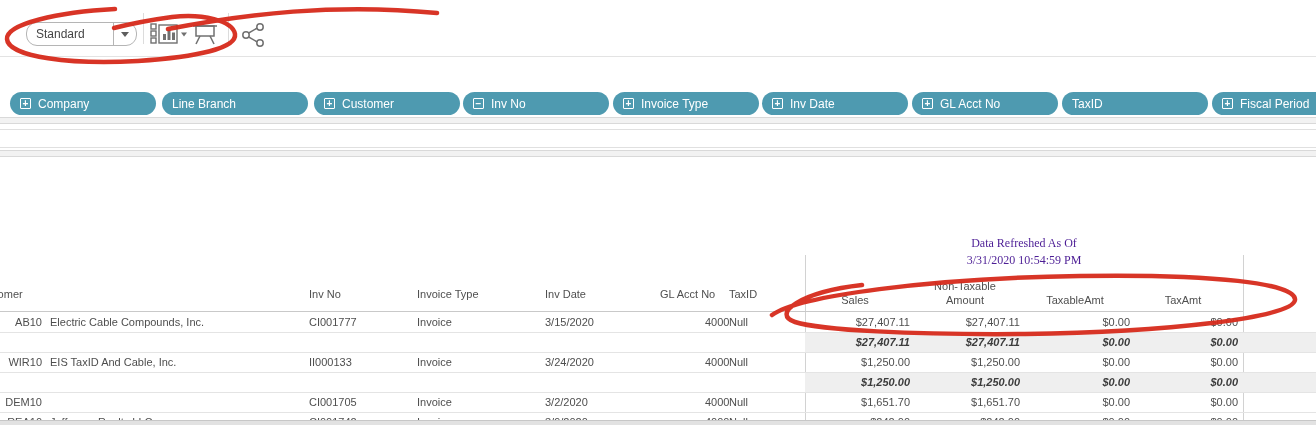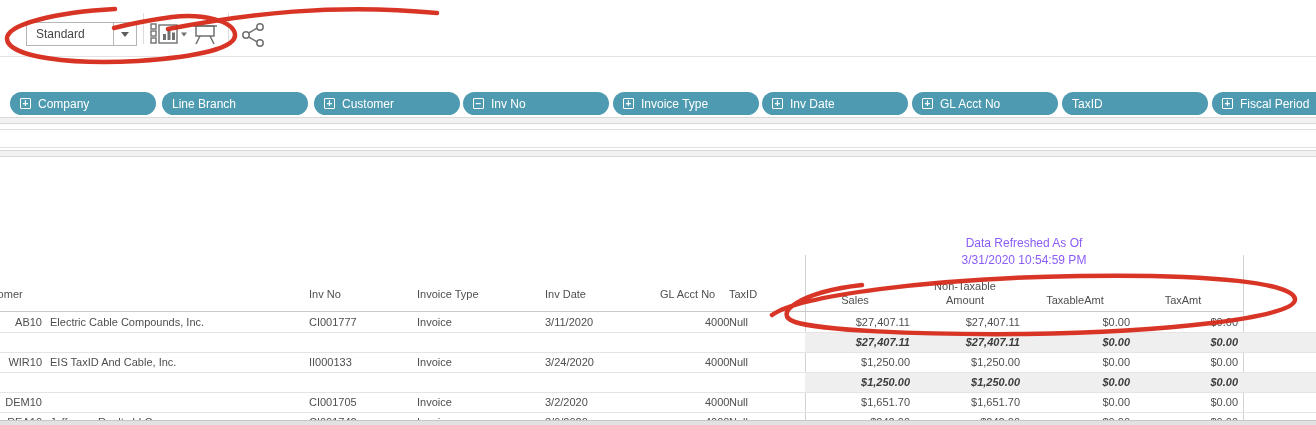--- a/index.html
+++ b/index.html
@@ -1,39 +1,39 @@
 <!DOCTYPE html>
 <html><head>
 <meta charset="utf-8">
 <style>
   * { margin:0; padding:0; box-sizing:border-box; }
   body { background:#fff; font-family:"Liberation Sans","DejaVu Sans",sans-serif; }
   #screen { position:relative; width:1316px; height:425px; background:#fff; overflow:hidden; }
 
   
   .toolbar { position:absolute; left:0; top:0; width:1316px; height:57px; background:#fff; border-bottom:1px solid #e3e3e3; }
-  .fit-box { position:absolute; left:26px; top:22px; width:111px; height:24px; border:1px solid #b5b5b5; border-radius:0; background:#fff; display:flex; align-items:center; cursor:default; }
+  .fit-box { position:absolute; left:26px; top:22px; width:111px; height:24px; border:1px solid #b5b5b5; border-radius:11px; background:#fff; display:flex; align-items:center; cursor:default; }
   .fit-label { flex:1; padding-left:9px; font-size:12px; color:#454545; }
   .fit-arrow { width:23px; height:100%; border-left:1px solid #b5b5b5; display:flex; align-items:center; justify-content:center; }
   .tri-down { width:0; height:0; border-left:4px solid transparent; border-right:4px solid transparent; border-top:5px solid #5e5e5e; }
   .tb-divider { position:absolute; top:13px; width:1px; height:31px; background:#dcdcdc; }
   .tb-icon { position:absolute; top:22px; }
 
   
   .pill { position:absolute; height:23px; background:#4e9ab0; border-radius:12px; display:flex; align-items:center; color:#fff; font-size:12px; padding:0 10px; }
   .pill-glyph { width:11px; height:11px; border:1px solid #fff; border-radius:1px; font-size:10px; line-height:9px; text-align:center; margin-right:7px; flex:none; font-weight:bold; }
   .pill-glyph:empty { display:none; }
   .measure-pill { left:10px; top:60px; width:148px; justify-content:space-between; }
   .col-pill { top:92px; width:146px; }
 
   .hline { position:absolute; left:0; width:1316px; height:1px; background:#e0e0e0; }
   .gstrip { position:absolute; left:0; width:1316px; background:#f2f2f2; border-top:1px solid #d9d9d9; border-bottom:1px solid #d9d9d9; }
 
   
-  .refresh { position:absolute; left:805px; width:438px; text-align:center; font-size:12px; color:#8b5cf6; }
+  .refresh { position:absolute; left:805px; width:438px; text-align:center; font-size:12px; color:#4c1d95;font-family:Liberation Serif, serif; }
 
   
   .vline { position:absolute; width:1px; background:#d2d2d2; top:255px; height:165px; }
   .hdr-underline { position:absolute; left:0; top:311px; width:1243px; height:1px; background:#c9c9c9; }
   .th { position:absolute; font-size:11px; color:#4f4f4f; white-space:nowrap; }
   .th.r { text-align:center; width:110px; }
 
   .row { position:absolute; left:0; width:1316px; height:20px; border-bottom:1px solid #e4e4e4; }
   .row span { position:absolute; top:0; line-height:19px; font-size:11px; white-space:nowrap; color:#4e4e4e; }
   .sub-bg { position:absolute; left:805px; top:0; right:0; bottom:0; background:#efefef; }
@@ -157,21 +157,21 @@
   <div class="th r" style="left:910px;top:280px">Non-Taxable</div>
   <div class="th r" style="left:910px;top:294px">Amount</div>
   <div class="th r" style="left:1020px;top:294px">TaxableAmt</div>
   <div class="th r" style="left:1128px;top:294px">TaxAmt</div>
 
   <div class="row" style="top:313px">
     <span class="c-code">AB10</span>
     <span class="c-name">Electric Cable Compounds, Inc.</span>
     <span class="c-invno">CI001777</span>
     <span class="c-type">Invoice</span>
-    <span class="c-date">3/11/2020</span>
+    <span class="c-date">3/15/2020</span>
     <span class="c-gl">4000</span>
     <span class="c-taxid">Null</span>
     <span class="c-m c-m1">$27,407.11</span>
     <span class="c-m c-m2">$27,407.11</span>
     <span class="c-m c-m3">$0.00</span>
     <span class="c-m c-m4">$0.00</span>
   </div>
 
   <div class="row sub" style="top:333px">
     <div class="sub-bg"></div>

